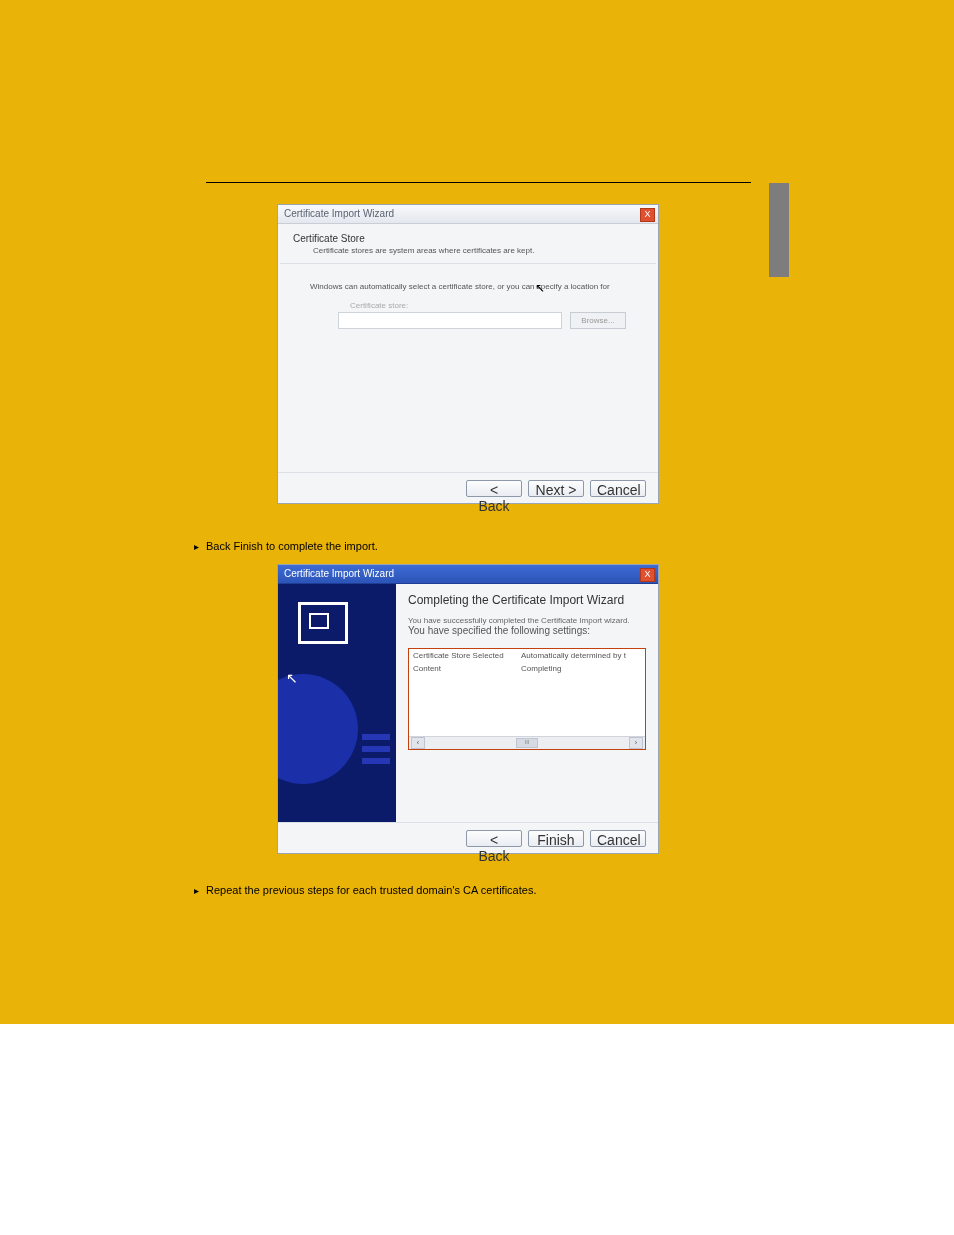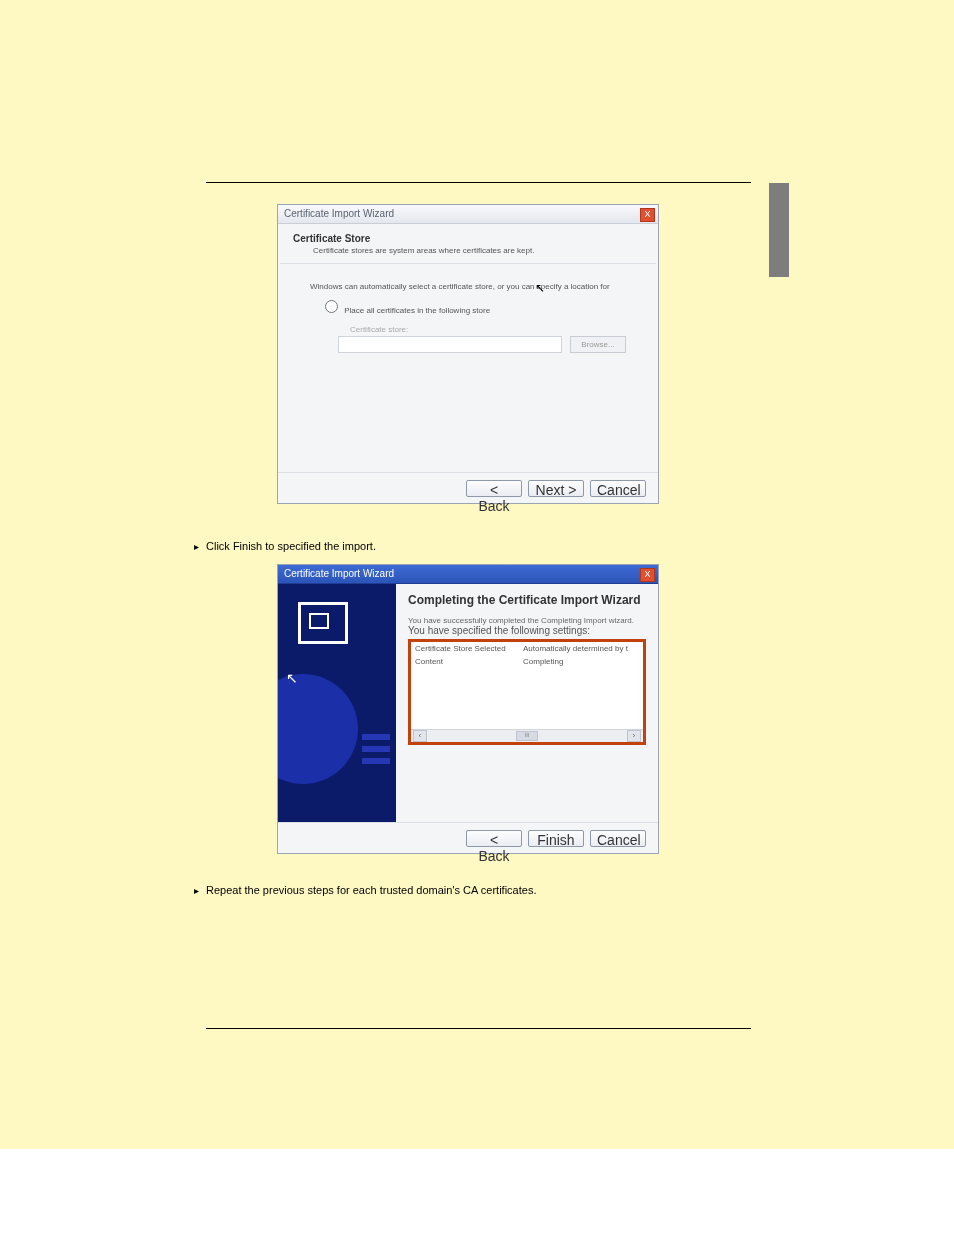--- a/index.html
+++ b/index.html
@@ -1,32 +1,32 @@
 <!DOCTYPE html>
 <html><head>
 <meta charset="utf-8">
 <style>
   html,body{margin:0;padding:0;background:#fff;font-family:"Segoe UI",Tahoma,Verdana,sans-serif;color:#000}
-  .page{position:relative;width:954px;height:1149px;margin:0 auto;background:#fef9c3}
+  .page{position:relative;width:954px;height:1024px;margin:0 auto;background:#eab308}
   .content-rule{position:absolute;left:206px;width:545px;border-top:1.5px solid #000}
   .page-tab{position:absolute;right:165px;top:183px;width:20px;height:94px;background:#7d7d7d}
   .footer-line{position:absolute;left:206px;top:1028px;width:545px;border-top:1px solid #000}
   .footer-left{position:absolute;left:206px;top:1042px;font-size:10px;color:#555}
   .footer-right{position:absolute;right:203px;top:1042px;font-size:10px;color:#555;text-align:right}
   .header-right{position:absolute;right:203px;top:160px;font-size:10px;color:#555;text-align:right}
   .header-left{position:absolute;left:206px;top:160px;font-size:10px;color:#555}
   .step-bullet{position:absolute;left:206px;font-size:11px;color:#000}
   .step-bullet::before{content:"▸";position:absolute;left:-12px;top:1px;font-size:10px}
 
   
   .dlg1{position:absolute;left:277px;top:204px;width:380px;height:298px;border:1px solid #9aa5b4;background:#f4f5f7;font-size:9px;color:#444}
   .dlg1 .titlebar{height:18px;background:linear-gradient(#f8f9fb,#e4e7ee);border-bottom:1px solid #c8cdd6;line-height:18px;padding-left:6px;color:#5a6272;font-size:10px}
   .dlg1 .closebtn{position:absolute;right:3px;top:3px;width:13px;height:12px;background:#e05030;border:1px solid #b03818;color:#fff;font-size:9px;line-height:11px;text-align:center}
   .dlg1 .hdr{padding:9px 15px 8px 15px}
-  .dlg1 .hdr .t1{font-weight:bold;font-size:10px;color:#333}
+  .dlg1 .hdr .t1{font-weight:normal;font-size:10px;color:#333}
   .dlg1 .hdr .t2{font-size:8px;color:#555;margin-left:20px;margin-top:2px}
   .dlg1 .hrule{border-top:1px solid #dcdfe6;margin:0 2px}
   .dlg1 .body{padding:18px 32px 0 32px;font-size:8px;color:#555}
   .dlg1 .radio{margin-top:6px;padding-left:10px}
   .dlg1 .radio input{margin-right:4px}
   .dlg1 .sublbl{margin:10px 0 2px 40px;color:#aaa}
   .dlg1 .storefield{display:flex;margin-left:28px}
   .dlg1 .storefield .box{flex:1;height:15px;border:1px solid #cfd3da;background:#fff}
   .dlg1 .storefield .browse{margin-left:8px;width:56px;height:17px;border:1px solid #c7cbd3;background:#f0f1f4;font-size:8px;color:#999}
   .dlg1 .footerbar{position:absolute;left:0;right:0;bottom:0;height:30px;border-top:1px solid #dcdfe6;background:#f4f5f7;display:flex;justify-content:flex-end;align-items:center;padding-right:12px;gap:6px}
@@ -39,24 +39,24 @@
   .dlg2 .closebtn{position:absolute;right:3px;top:3px;width:13px;height:12px;background:#e05030;border:1px solid #b03818;color:#fff;font-size:9px;line-height:11px;text-align:center}
   .dlg2 .inner{display:flex;height:238px}
   .dlg2 .sidebar{width:118px;background:#0c1a6a;position:relative;overflow:hidden}
   .dlg2 .sidebar .art1{position:absolute;left:20px;top:18px;width:44px;height:36px;border:3px solid #fff}
   .dlg2 .sidebar .art1::after{content:"";position:absolute;left:8px;top:8px;width:16px;height:12px;border:2px solid #fff}
   .dlg2 .sidebar .circle{position:absolute;left:-30px;top:90px;width:110px;height:110px;border-radius:50%;background:#1a2fa8}
   .dlg2 .sidebar .bars{position:absolute;right:6px;top:150px}
   .dlg2 .sidebar .bars div{width:28px;height:6px;background:#2637b6;margin-bottom:6px}
   .dlg2 .sidebar .arrow{position:absolute;left:8px;top:86px;font-size:14px;color:#fff}
   .dlg2 .main{flex:1;padding:10px 12px}
-  .dlg2 .main .h{font-weight:bold;font-size:12px;color:#333;line-height:1.15}
+  .dlg2 .main .h{font-weight:normal;font-size:12px;color:#333;line-height:1.15}
   .dlg2 .main .p{font-size:8px;color:#666;margin-top:8px}
   .dlg2 .main .p2{font-size:10px;color:#555;margin-top:0}
-  .dlg2 .listbox{margin-top:3px;border:3px solid #c2410c;background:#fff;height:100px;position:relative;font-size:8px;color:#555}
+  .dlg2 .listbox{margin-top:12px;border:1px solid #c2410c;background:#fff;height:100px;position:relative;font-size:8px;color:#555}
   .dlg2 .listbox .row{display:flex;padding:2px 4px}
   .dlg2 .listbox .row .c1{width:108px}
   .dlg2 .listbox .hscroll{position:absolute;left:0;right:0;bottom:0;height:12px;background:#eceef2;border-top:1px solid #d0d4dc;display:flex;justify-content:space-between;align-items:center;padding:0 2px}
   .dlg2 .listbox .hscroll .sbtn{width:12px;height:10px;background:#e1e4ea;border:1px solid #bfc4ce;font-size:7px;text-align:center;line-height:9px;color:#555}
   .dlg2 .listbox .hscroll .thumb{position:absolute;left:50%;transform:translateX(-50%);width:20px;height:8px;background:#d6dae2;border:1px solid #bfc4ce;font-size:6px;text-align:center;line-height:7px;color:#888}
   .dlg2 .footerbar{position:absolute;left:0;right:0;bottom:0;height:30px;border-top:1px solid #dcdfe6;background:#f4f5f7;display:flex;justify-content:flex-end;align-items:center;padding-right:12px;gap:6px}
 </style>
 </head>
 <body>
 
@@ -72,59 +72,55 @@
       <span>Certificate Import Wizard</span>
       <div class="closebtn">X</div>
     </div>
     <div class="hdr">
       <div class="t1">Certificate Store</div>
       <div class="t2">Certificate stores are system areas where certificates are kept.</div>
     </div>
     <div class="hrule"></div>
     <div class="body">
       <div>Windows can automatically select a certificate store, or you can specify a location for</div>
-      <div class="radio">
-        <input type="radio" style="">
-        <span>Place all certificates in the following store</span>
-      </div>
       <div class="sublbl">Certificate store:</div>
       <div class="storefield">
         <div class="box"></div>
         <button class="browse" disabled="">Browse...</button>
       </div>
     </div>
     <span class="cursor" style="left:257px;top:76px">↖</span>
     <div class="footerbar">
       <button>&lt; Back</button>
       <button>Next &gt;</button>
       <button>Cancel</button>
     </div>
   </div>
 
-  <div class="step-bullet" style="top:540px">Click Finish to specified the import.</div>
+  <div class="step-bullet" style="top:540px">Back Finish to complete the import.</div>
 
   <div class="dlg2">
     <div class="titlebar">
       <span>Certificate Import Wizard</span>
       <div class="closebtn">X</div>
     </div>
     <div class="inner">
       <div class="sidebar">
         <div class="art1"></div>
         <div class="circle"></div>
         <div class="bars">
             <div></div>
             <div></div>
             <div></div>
           </div>
         <div class="arrow">↖</div>
       </div>
       <div class="main">
         <div class="h">Completing the Certificate Import Wizard</div>
-        <div class="p">You have successfully completed the Completing Import wizard.</div>
+        <div class="p">You have successfully completed the Certificate Import wizard.</div>
         <div class="p2">You have specified the following settings:</div>
         <div class="listbox">
           <div class="row">
             <span class="c1">Certificate Store Selected</span>
             <span>Automatically determined by t</span>
           </div>
           <div class="row">
             <span class="c1">Content</span>
             <span>Completing</span>
           </div>

